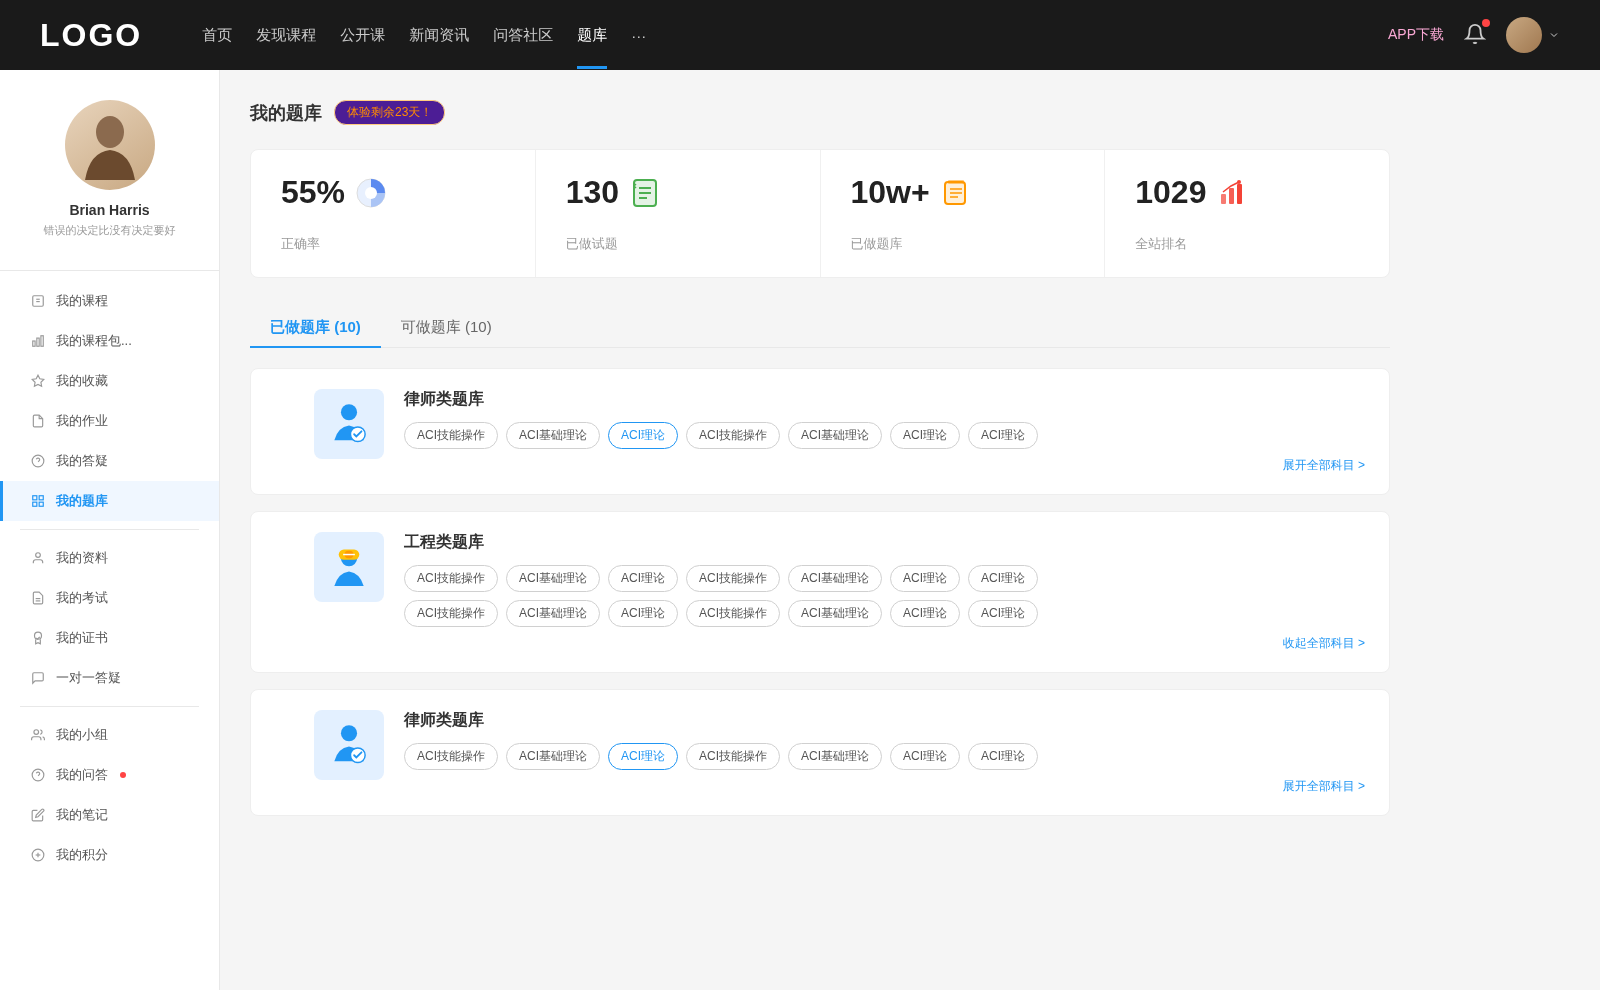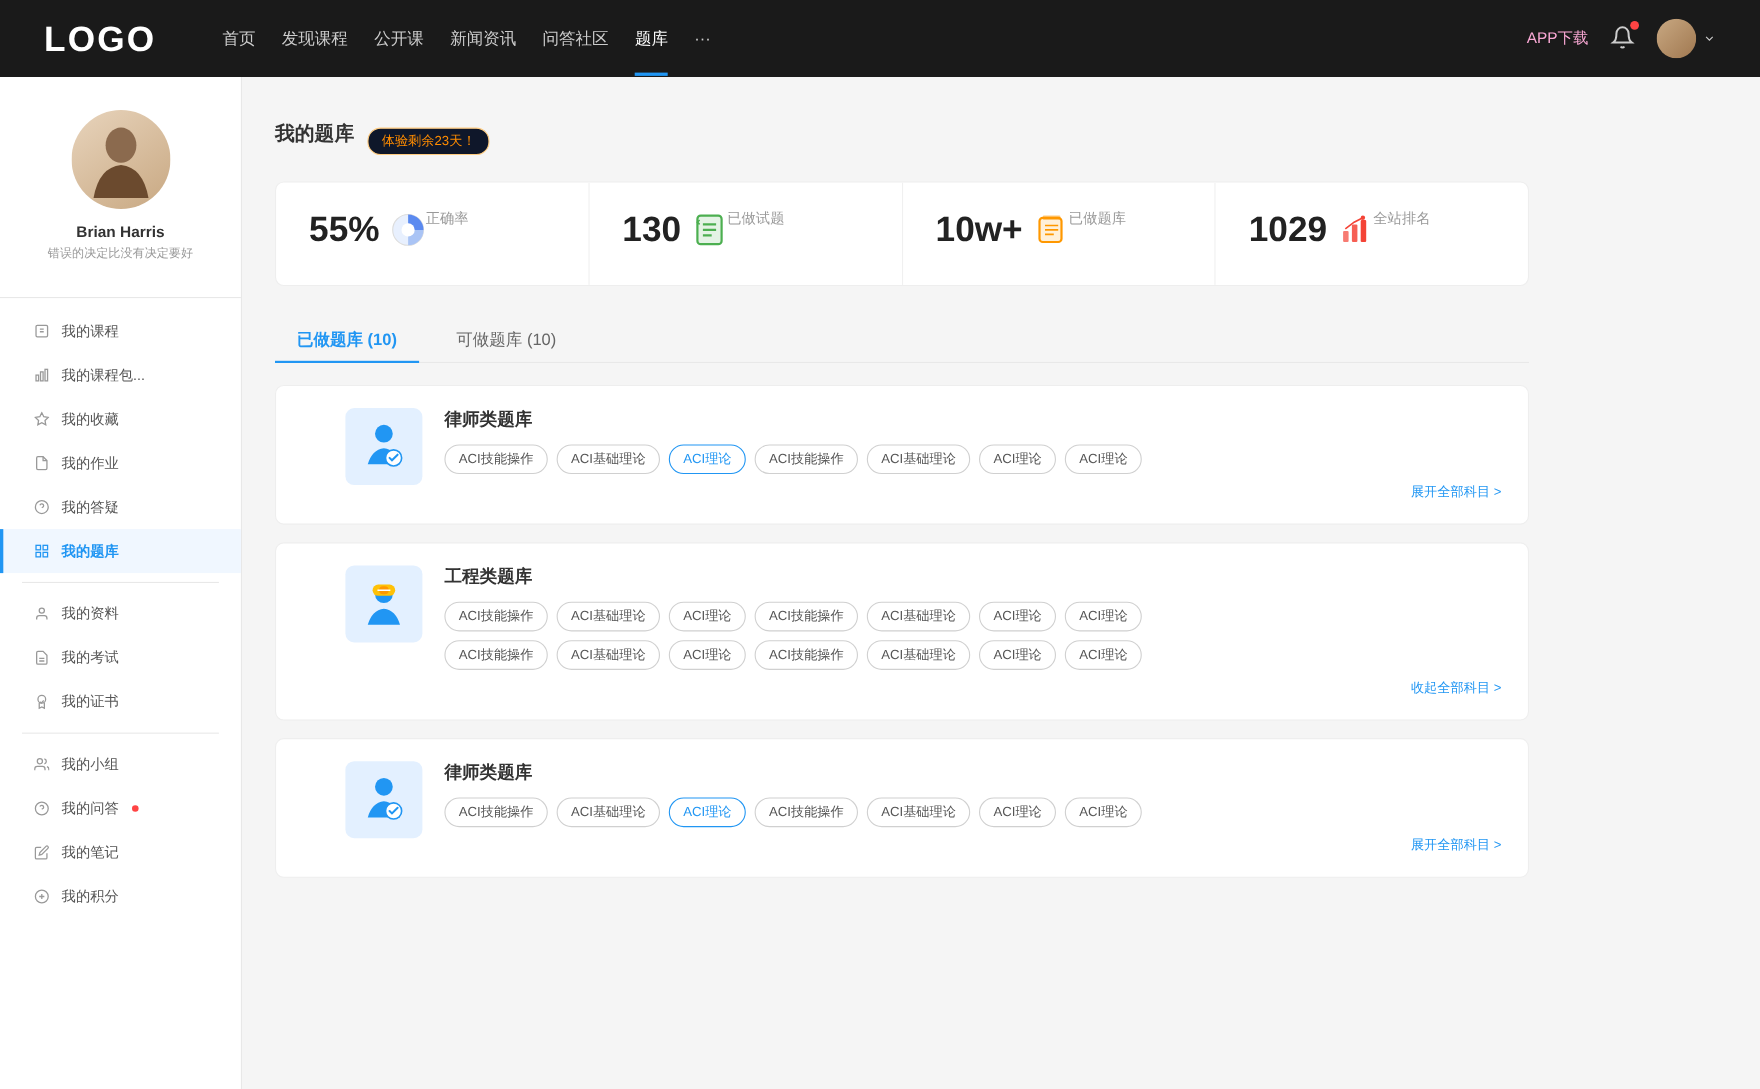--- a/index.html
+++ b/index.html
@@ -208,45 +208,45 @@
       align-items: center;
       gap: 12px;
       margin-bottom: 24px;
     }
     .page-title {
       font-size: 18px;
       font-weight: 600;
       color: #333;
     }
     .trial-badge {
-      background: #0f172a;
+      background: #4c1d95;
       color: #ff8c00;
       border: 1px solid #ffcc80;
       border-radius: 12px;
       padding: 3px 12px;
       font-size: 12px;
-      margin-top: 16px;
     }
 
     
     .stats-row {
       display: flex;
       gap: 0;
       margin-bottom: 30px;
       background: #fff;
       border-radius: 8px;
       border: 1px solid #eee;
       overflow: hidden;
     }
     .stat-item {
       flex: 1;
       padding: 24px 30px;
       border-right: 1px solid #f0f0f0;
       display: flex;
-      flex-direction: row;
+      flex-direction: column;
+      gap: 16px;
     }
     .stat-item:last-child { border-right: none; }
     .stat-top {
       display: flex;
       align-items: center;
       gap: 10px;
       margin-bottom: 8px;
     }
     .stat-value {
       font-size: 32px;
@@ -261,21 +261,21 @@
       justify-content: center;
     }
     .stat-label {
       font-size: 13px;
       color: #999;
     }
 
     
     .tabs-row {
       display: flex;
-      gap: 14px;
+      gap: 0;
       margin-bottom: 20px;
       border-bottom: 1px solid #e8e8e8;
     }
     .tab-item {
       padding: 10px 20px;
       font-size: 15px;
       color: #666;
       cursor: pointer;
       position: relative;
     }
@@ -494,20 +494,28 @@
       <div class="sidebar-item">
         <span class="s-icon">
           <svg width="14" height="14" viewBox="0 0 24 24" fill="none" stroke="currentColor" stroke-width="2">
               <circle cx="12" cy="8" r="6"></circle>
               <path d="M9 12l2 2 4-4"></path>
               <path d="M8 14v8l4-2 4 2v-8"></path>
             </svg>
         </span>
         <span>我的证书</span>
       </div>
+      <div class="sidebar-item">
+        <span class="s-icon">
+          <svg width="14" height="14" viewBox="0 0 24 24" fill="none" stroke="currentColor" stroke-width="2">
+              <path d="M21 15a2 2 0 0 1-2 2H7l-4 4V5a2 2 0 0 1 2-2h14a2 2 0 0 1 2 2z"></path>
+            </svg>
+        </span>
+        <span>一对一答疑</span>
+      </div>
       <div class="sidebar-divider"></div>
       <div class="sidebar-item">
         <span class="s-icon">
           <svg width="14" height="14" viewBox="0 0 24 24" fill="none" stroke="currentColor" stroke-width="2">
               <path d="M17 21v-2a4 4 0 0 0-4-4H5a4 4 0 0 0-4 4v2"></path>
               <circle cx="9" cy="7" r="4"></circle>
               <path d="M23 21v-2a4 4 0 0 0-3-3.87"></path>
               <path d="M16 3.13a4 4 0 0 1 0 7.75"></path>
             </svg>
         </span>

